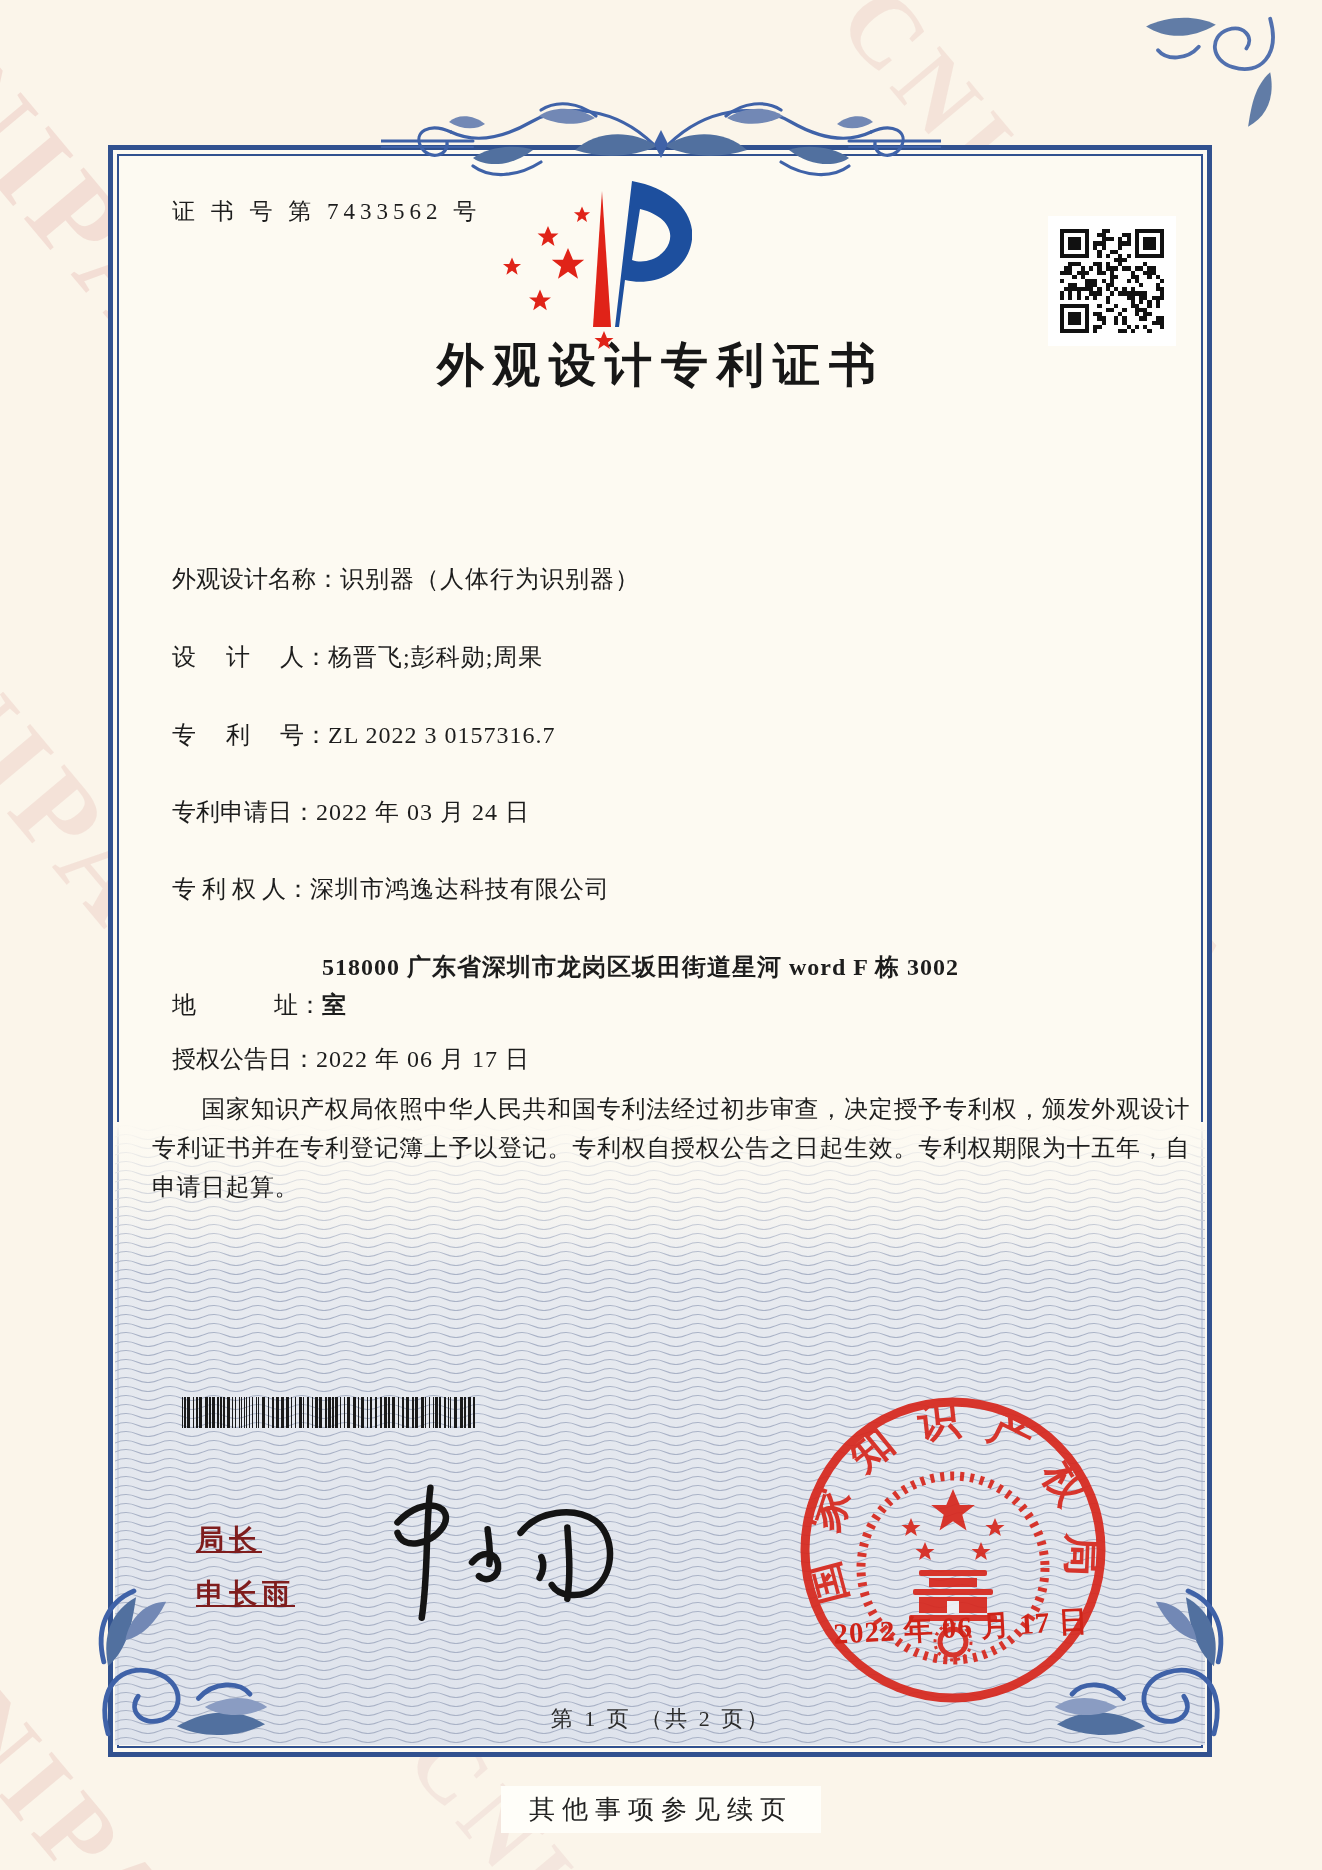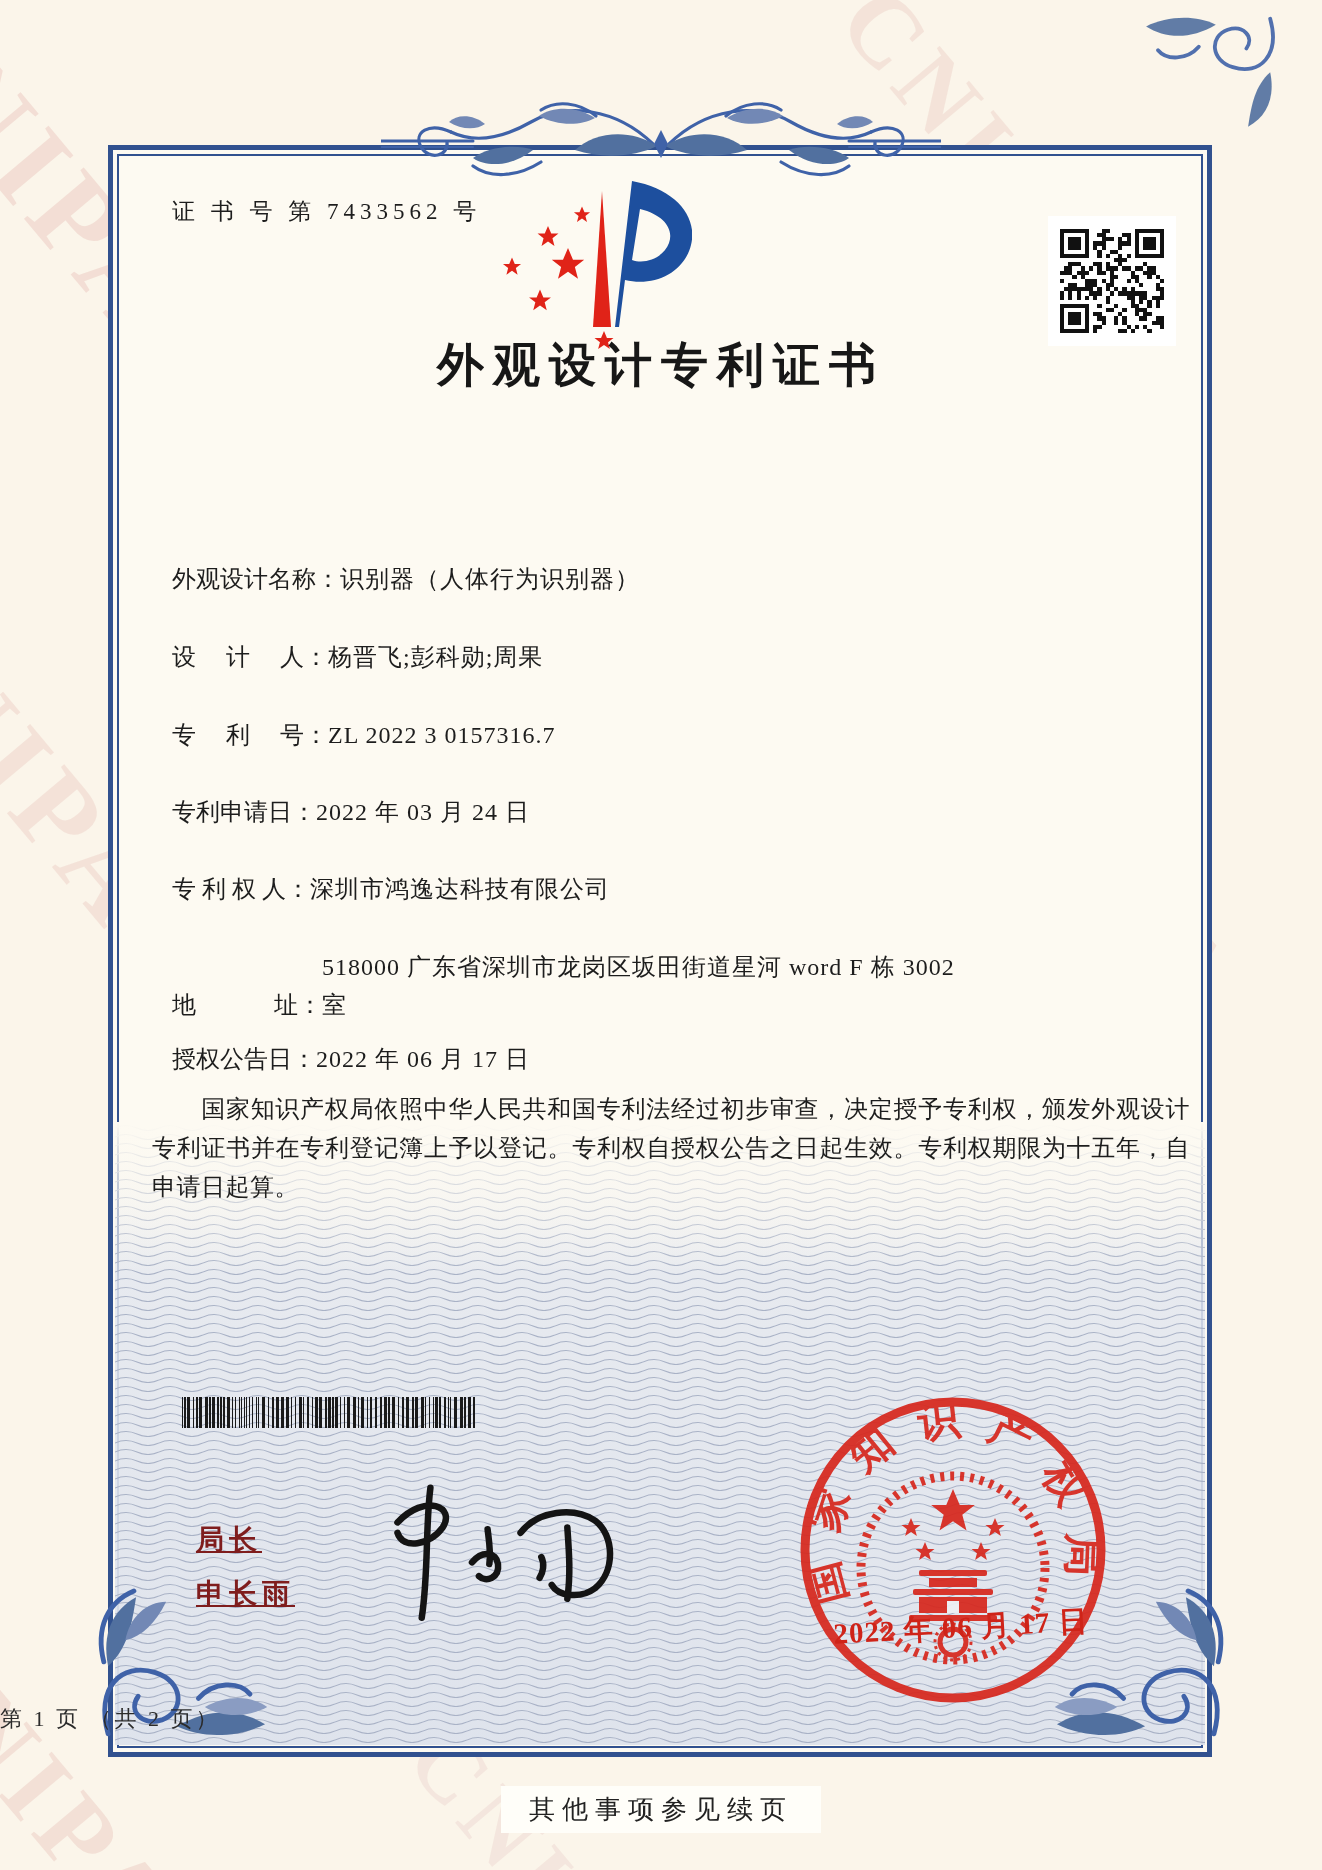--- a/index.html
+++ b/index.html
@@ -29,36 +29,36 @@
   .qr-box{position:absolute;left:1048px;top:216px;width:128px;height:130px;background:#ffffff;
           display:flex;align-items:center;justify-content:center;}
   .doc-title{position:absolute;left:0;top:334px;width:100%;text-align:center;
              font-size:47px;font-weight:bold;letter-spacing:9px;color:#171717;}
   
   .field-row{position:absolute;left:172px;width:1000px;font-size:24px;line-height:38px;
              display:flex;align-items:flex-end;margin-top:8px;}
   .field-row .lbl{white-space:pre;flex:0 0 auto;}
   .field-row .val{white-space:pre-wrap;letter-spacing:1px;}
   .r0{top:552px}.r1{top:630px}.r2{top:708px}.r3{top:785px}.r4{top:862px}
-  .r5{top:940px}.r5 .val{max-width:800px;}
+  .r5{top:940px}.r5 .val{max-width:800px;font-weight:bold;}
   .r6{top:1032px}
   .pair2{position:absolute;left:518px;top:0;display:flex;}
   
   .body-text{position:absolute;left:148px;top:1086px;width:1046px;
              font-size:24px;line-height:39px;text-align:justify;letter-spacing:.5px;}
   .body-text p{margin:4px;text-indent:2.05em;}
   
   .barcode-svg{position:absolute;left:182px;top:1397px;width:296px;height:31px;}
   .signer{position:absolute;left:196px;top:1513px;font-size:28px;letter-spacing:5px;
           font-family:"Liberation Sans","DejaVu Sans",sans-serif;font-weight:600;line-height:54px;color:#7f1d1d;text-decoration:underline;}
   .signature-svg{position:absolute;left:368px;top:1472px;width:260px;height:158px;}
   .seal-svg{position:absolute;left:793px;top:1390px;width:320px;height:320px;opacity:.93;}
   .seal-date{position:absolute;left:816px;top:1608px;width:290px;text-align:center;
              font-size:29px;color:#cf2318;letter-spacing:1px;transform:rotate(-3deg);font-weight:bold;}
-  .page-info{position:absolute;left:0;top:1704px;width:100%;text-align:left;
+  .page-info{position:absolute;left:0;top:1704px;width:100%;text-align:center;
              font-size:22px;letter-spacing:3px;color:#2b2b2b;}
   .note-strip{position:absolute;left:50%;top:1786px;transform:translateX(-50%);
               background:#fffef9;padding:6px 28px;font-size:26px;letter-spacing:7px;color:#222;}
 </style>
 </head>
 <body>
 
 <div class="page">
 
   <div class="wm" style="left:-55px;top:-45px;font-size:120px;color:rgba(236,200,192,.50)">CNIPA</div>

